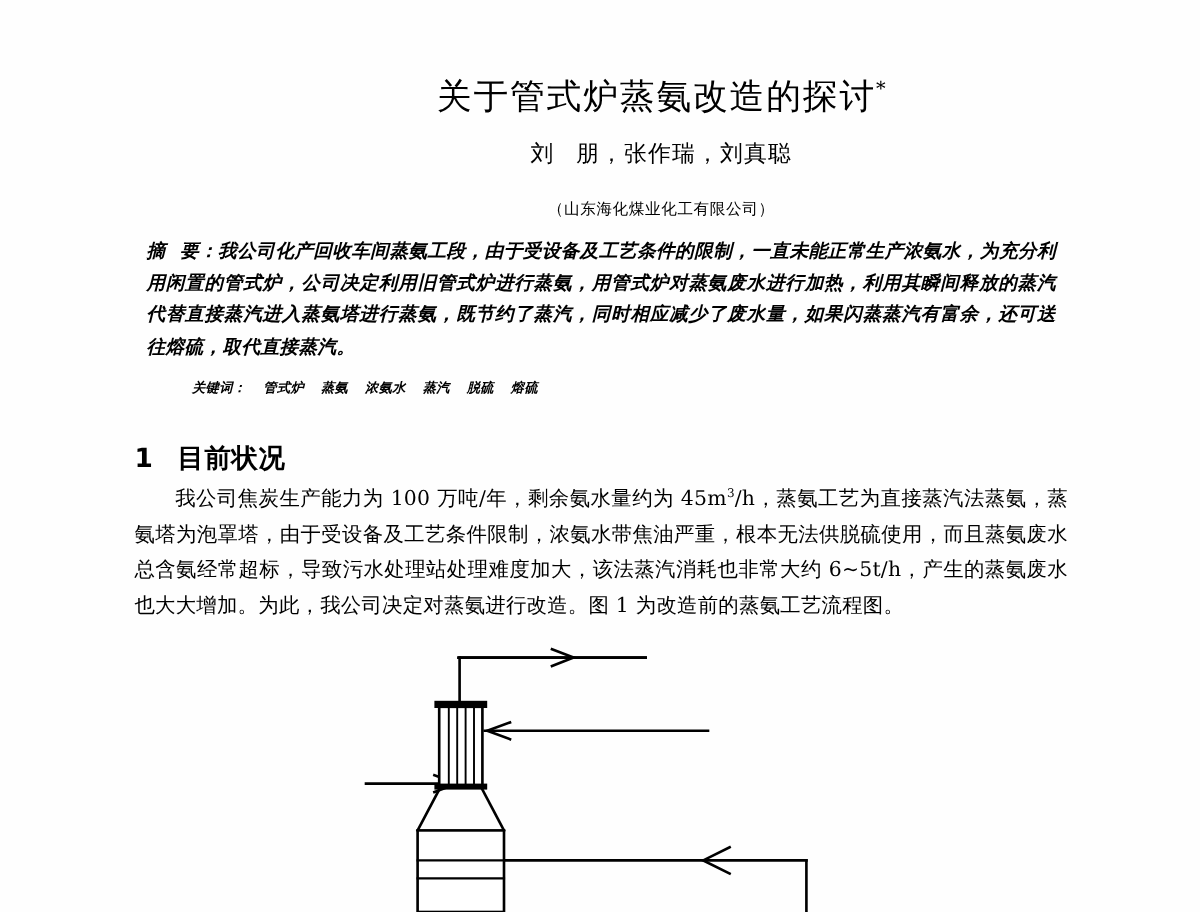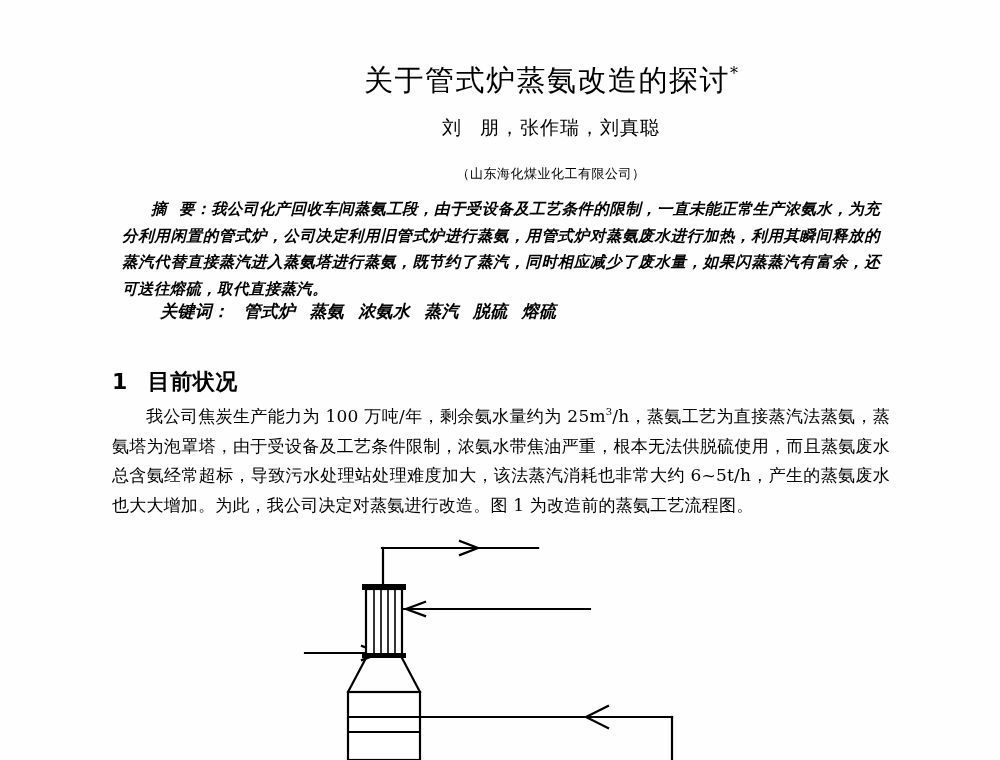--- a/index.html
+++ b/index.html
@@ -71,28 +71,27 @@
     line-height: 26.5px;
     letter-spacing: 0.35px;
     font-style: italic;
     font-weight: 600;
     text-align: justify;
     font-family: "DejaVu Serif", "Liberation Serif", serif;
   }
   .abstract-block .lead {
     font-weight: 700;
     font-style: italic;
-    margin-left: 29px;
   }
   .abstract-block .lead .sp { display: inline-block; width: 12px; }
   .keywords {
     position: absolute;
     left: 160px;
-    top: 300px;
-    font-size: 17px;
+    top: 316px;
+    font-size: 11px;
     letter-spacing: 0.35px;
     font-style: italic;
     font-weight: 700;
     white-space: nowrap;
     font-family: "DejaVu Serif", "Liberation Serif", serif;
   }
   .keywords .kw { display: inline-block; margin-left: 14px; font-weight: 600; }
 
   
   .section-head {
@@ -152,21 +151,21 @@
 
   <div class="keywords">
     <span>关键词：</span><span class="kw">管式炉</span><span class="kw">蒸氨</span><span class="kw">浓氨水</span><span class="kw">蒸汽</span><span class="kw">脱硫</span><span class="kw">熔硫</span>
   </div>
 
   <div class="section-head">
     <span class="num">1</span><span>目前状况</span>
   </div>
 
   <div class="body-par">
-    <span>我公司焦炭生产能力为 100 万吨/年，剩余氨水量约为 25m</span><sup>3</sup><span>/h，蒸氨工艺为直接蒸汽法蒸氨，蒸氨塔为泡罩塔，由于受设备及工艺条件限制，浓氨水带焦油严重，根本无法供脱硫使用，而且蒸氨废水总含氨经常超标，导致污水处理站处理难度加大，该法蒸汽消耗也非常大约 6~5t/h，产生的蒸氨废水也大大增加。为此，我公司决定对蒸氨进行改造。图 1 为改造前的蒸氨工艺流程图。</span>
+    <span>我公司焦炭生产能力为 100 万吨/年，剩余氨水量约为 45m</span><sup>3</sup><span>/h，蒸氨工艺为直接蒸汽法蒸氨，蒸氨塔为泡罩塔，由于受设备及工艺条件限制，浓氨水带焦油严重，根本无法供脱硫使用，而且蒸氨废水总含氨经常超标，导致污水处理站处理难度加大，该法蒸汽消耗也非常大约 6~5t/h，产生的蒸氨废水也大大增加。为此，我公司决定对蒸氨进行改造。图 1 为改造前的蒸氨工艺流程图。</span>
   </div>
 
   <div class="figure">
     <svg width="1000" height="240" viewBox="0 0 1000 240">
       <g stroke="#000" fill="none" stroke-width="2.2" stroke-linecap="square">
 
         <path d="M383 548 L383 592"></path>
         <path d="M383 548 L538 548" transform="translate(0,-520)"></path>
       </g>
 

